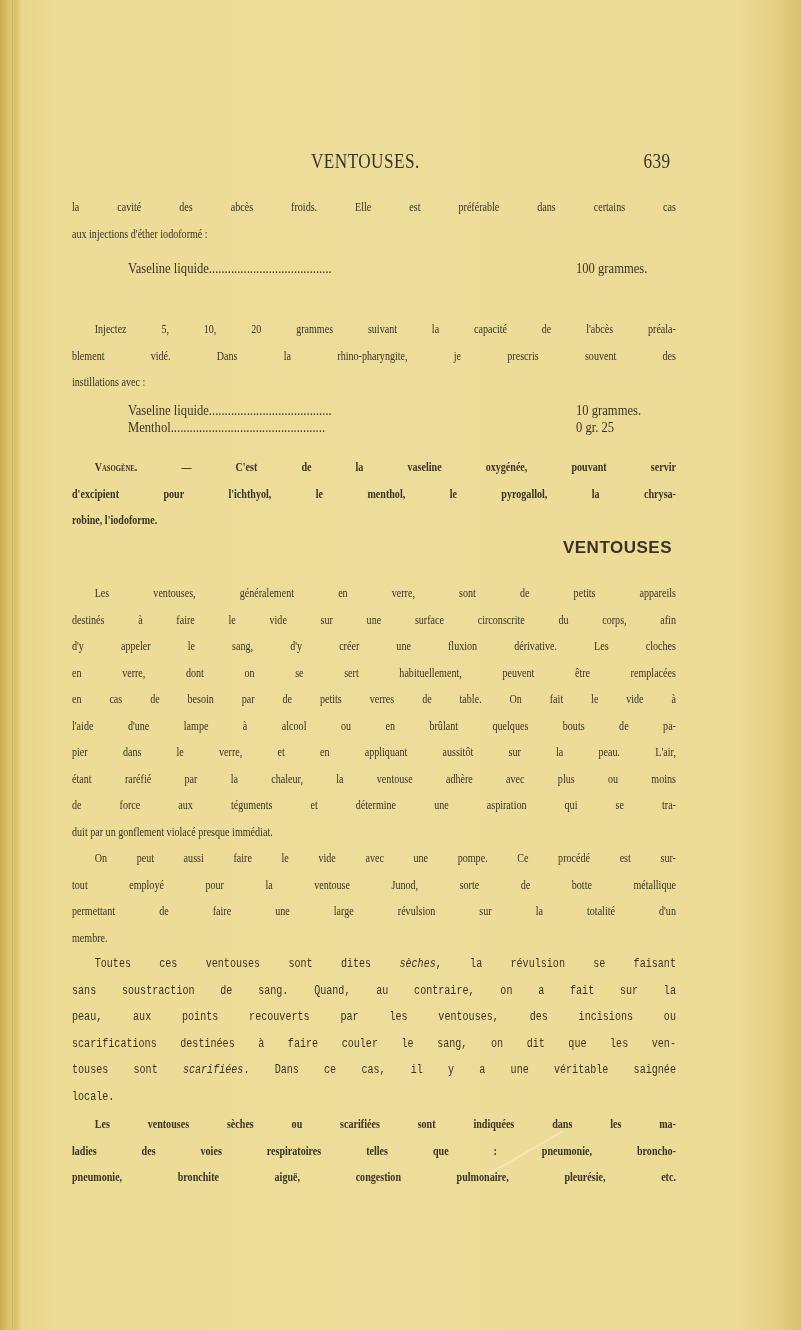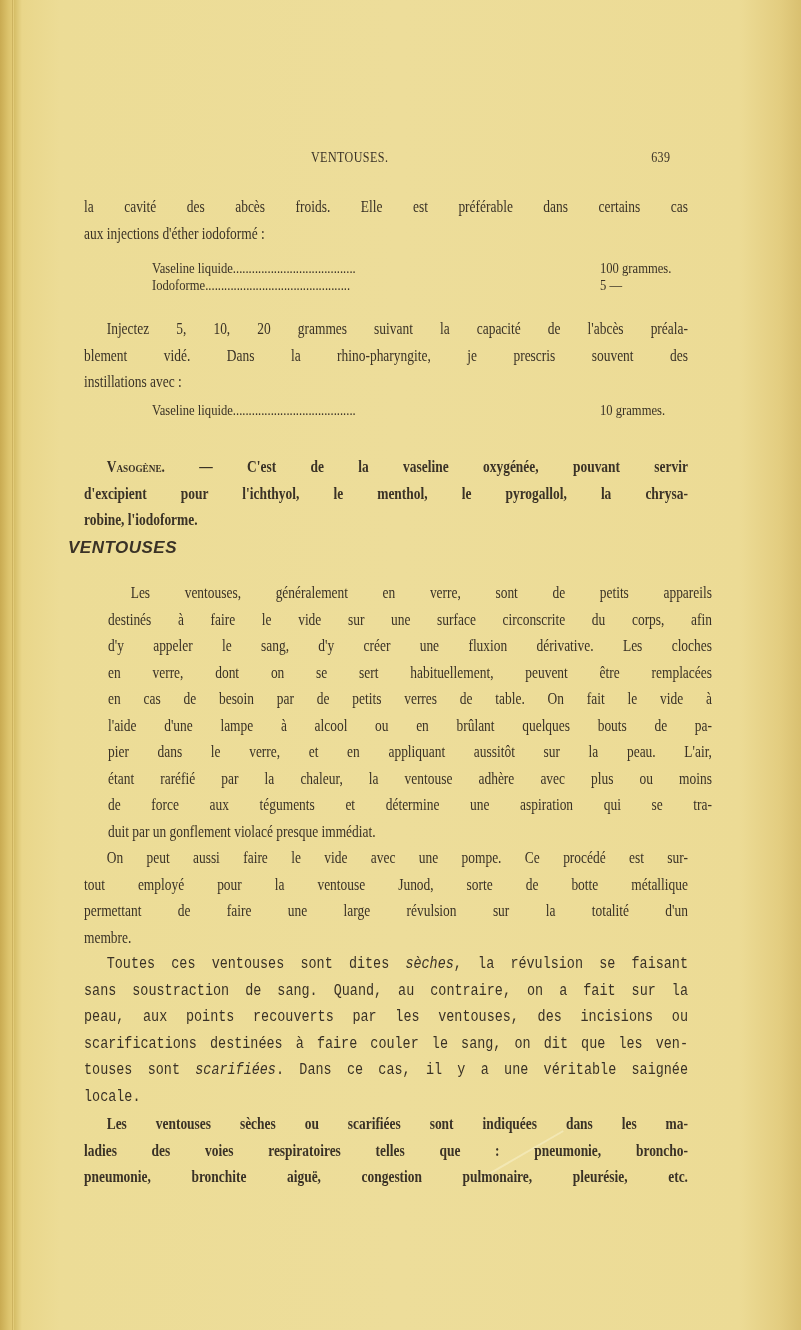--- a/index.html
+++ b/index.html
@@ -7,33 +7,33 @@
     width:801px; height:1330px; overflow:hidden;
     background: linear-gradient(90deg, #d9c06a 0px, #e6d07c 8px, #d5bd66 14px, #e9d68a 22px, #ecdc96 60px, #eddd9a 400px, #ecdb95 740px, #e3cd80 780px, #d9c070 801px);
     position:relative;
     font-family: "Liberation Serif", "DejaVu Serif", serif;
     color:#3a3226;
   }
   .spine { position:absolute; left:0; top:0; width:14px; height:1330px;
     background: linear-gradient(90deg, #c9ab52, #dcc36c 60%, #e4cd7a); }
   .spine-line { position:absolute; left:12px; top:0; width:1px; height:1330px; background:#b89b48; opacity:.5; }
   .page { position:absolute; left:68px; top:0; width:604px; }
-  .running-head { position:absolute; top:150px; left:0; width:604px; height:24px; font-size:14px; letter-spacing:0.5px; }
+  .running-head { position:absolute; top:150px; left:0; width:604px; height:24px; font-size:20px; letter-spacing:0.5px; }
   .running-title { position:absolute; left:243px; top:0; transform:scaleX(0.86); transform-origin:left; }
   .page-number { position:absolute; right:2px; top:0; transform:scaleX(0.86); transform-origin:right; }
-  .text { position:absolute; left:16px; width:604px; font-size:16px; line-height:26.5px; }
+  .text { position:absolute; left:4px; width:604px; font-size:12px; line-height:26.5px; }
   .line { display:block; white-space:nowrap; text-align:justify; text-align-last:justify; transform:scaleX(0.84); transform-origin:left; width:719px; }
   .line.last { text-align-last:left; }
   .indent { padding-left:27px; width:692px; }
   .sc { font-variant:small-caps; }
   .recipe { position:absolute; left:60px; width:470px; font-size:15px; line-height:17px; }
-  .recipe-row { position:relative; height:17px; white-space:nowrap;margin-left:24px; }
+  .recipe-row { position:relative; height:17px; white-space:nowrap; }
   .recipe-name { position:absolute; left:0; transform:scaleX(0.84); transform-origin:left; }
   .recipe-qty { position:absolute; left:448px; transform:scaleX(0.84); transform-origin:left; }
-  .section-heading { position:absolute; left:0; width:604px; text-align:left; font-family:"Liberation Sans", "DejaVu Sans", sans-serif; font-weight:bold; font-size:17px; letter-spacing:0.5px; color:#3a3226;font-style:italic; }
+  .section-heading { position:absolute; left:0; width:604px; text-align:right; font-family:"Liberation Sans", "DejaVu Sans", sans-serif; font-weight:bold; font-size:17px; letter-spacing:0.5px; color:#3a3226; }
   .scratch { position:absolute; left:470px; top:1155px; width:100px; height:2px; background:#f5ecc0; transform:rotate(-30deg); opacity:.7; }
 </style>
 </head>
 <body>
 
 <div class="spine"></div>
 <div class="spine-line"></div>
 <div class="scratch"></div>
 
 <div class="page">
@@ -46,48 +46,48 @@
   <div class="text" style="top:194px;">
     <span class="line">la cavité des abcès froids. Elle est préférable dans certains cas</span>
     <span class="line last">aux injections d'éther iodoformé :</span>
   </div>
 
   <div class="recipe" style="top:260px;">
     <div class="recipe-row">
       <span class="recipe-name">Vaseline liquide.......................................</span>
       <span class="recipe-qty">100 grammes.</span>
     </div>
-    <div class="recipe-row">
-      <span class="recipe-name">Iodoforme..............................................</span>
-      <span class="recipe-qty">5   —</span>
-    </div>
   </div>
 
   <div class="text" style="top:316px;">
     <span class="line indent">Injectez 5, 10, 20 grammes suivant la capacité de l'abcès préala-</span>
     <span class="line">blement vidé. Dans la rhino-pharyngite, je prescris souvent des</span>
     <span class="line last">instillations avec :</span>
   </div>
 
   <div class="recipe" style="top:402px;">
     <div class="recipe-row">
       <span class="recipe-name">Vaseline liquide.......................................</span>
       <span class="recipe-qty">10 grammes.</span>
     </div>
+    <div class="recipe-row">
+      <span class="recipe-name">Menthol.................................................</span>
+      <span class="recipe-qty">0 gr. 25</span>
+    </div>
   </div>
 
   <div class="text" style="top:454px;font-weight:bold;">
     <span class="line indent"><span class="sc">Vasogène.</span><span> — C'est de la vaseline oxygénée, pouvant servir</span></span>
     <span class="line">d'excipient pour l'ichthyol, le menthol, le pyrogallol, la chrysa-</span>
     <span class="line last">robine, l'iodoforme.</span>
   </div>
 
   <div class="section-heading" style="top:538px;">VENTOUSES</div>
 
-  <div class="text" style="top:580px;margin-left:24px;">
+  <div class="text" style="top:580px;">
     <span class="line indent">Les ventouses, généralement en verre, sont de petits appareils</span>
     <span class="line">destinés à faire le vide sur une surface circonscrite du corps, afin</span>
     <span class="line">d'y appeler le sang, d'y créer une fluxion dérivative. Les cloches</span>
     <span class="line">en verre, dont on se sert habituellement, peuvent être remplacées</span>
     <span class="line">en cas de besoin par de petits verres de table. On fait le vide à</span>
     <span class="line">l'aide d'une lampe à alcool ou en brûlant quelques bouts de pa-</span>
     <span class="line">pier dans le verre, et en appliquant aussitôt sur la peau. L'air,</span>
     <span class="line">étant raréfié par la chaleur, la ventouse adhère avec plus ou moins</span>
     <span class="line">de force aux téguments et détermine une aspiration qui se tra-</span>
     <span class="line last">duit par un gonflement violacé presque immédiat.</span>

